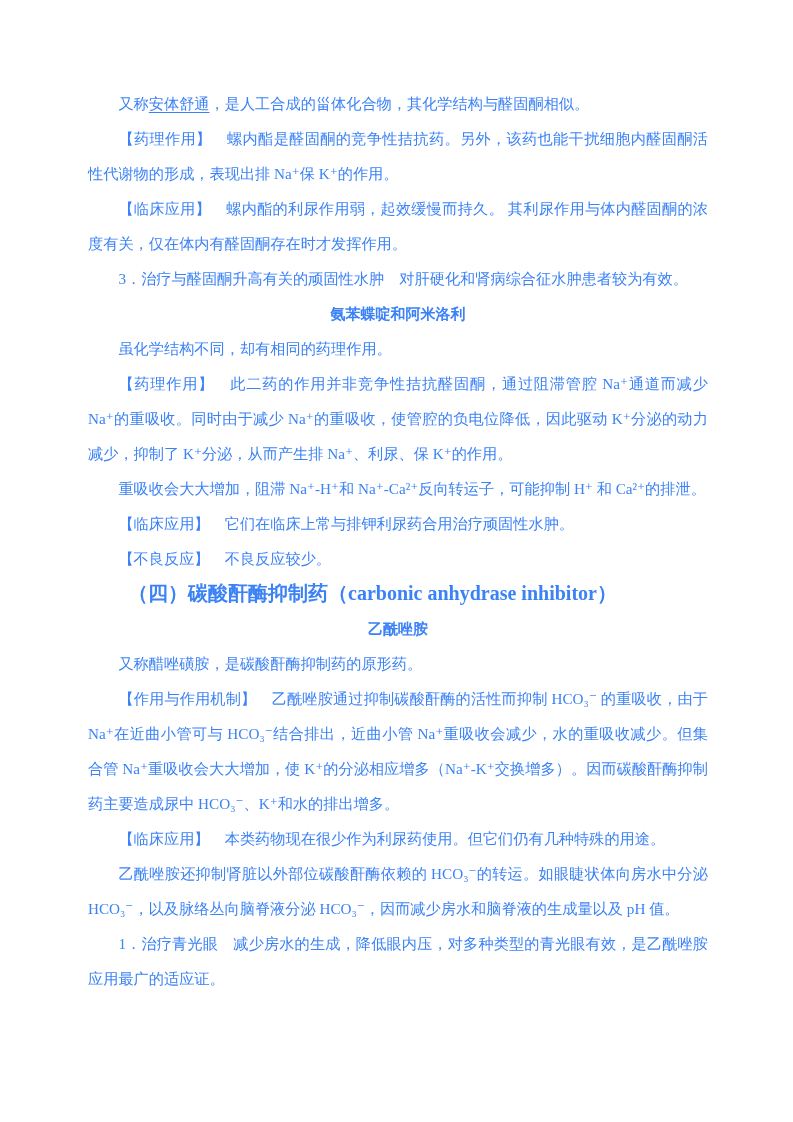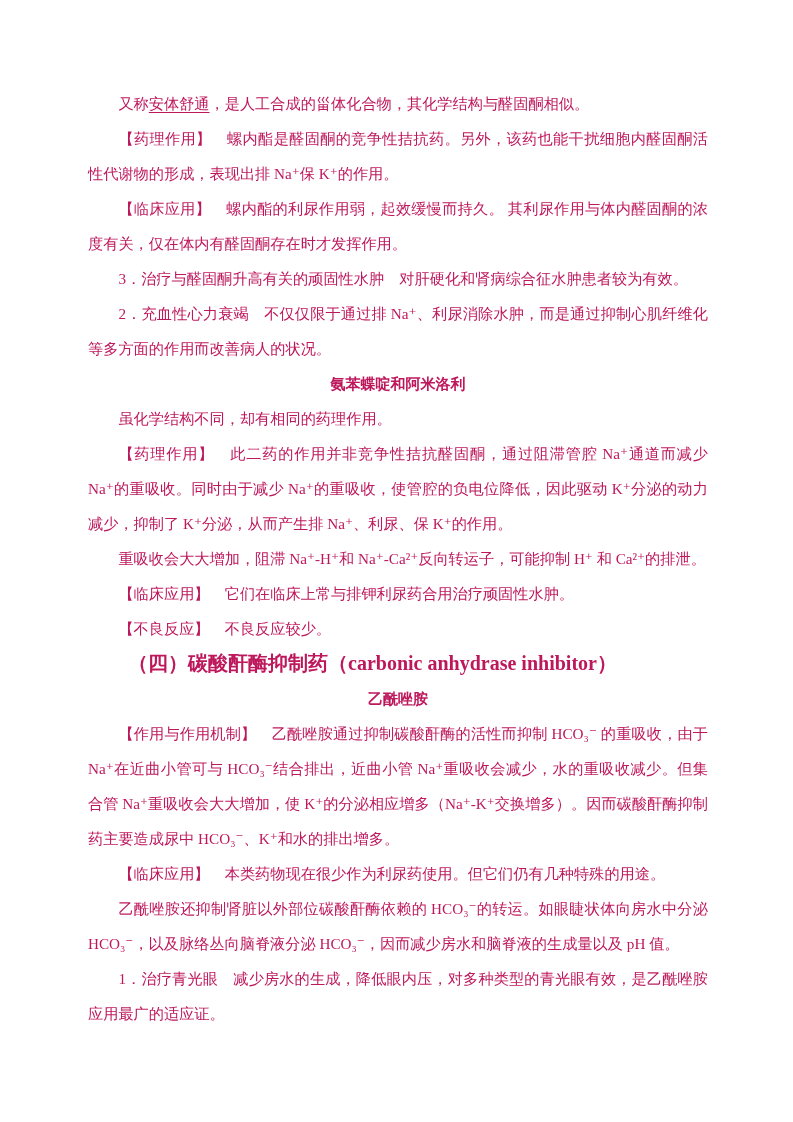--- a/index.html
+++ b/index.html
@@ -7,21 +7,21 @@
     padding: 0;
     background: #ffffff;
   }
   .sheet {
     position: relative;
     width: 793px;
     height: 1122px;
     background: #ffffff;
     overflow: hidden;
     font-family: "Liberation Serif", "DejaVu Serif", serif;
-    color: #be185d;
+    color: #3b82f6;
     border-radius: 17px;
   }
   .content {
     box-sizing: border-box;
     padding: 86px 85px 0 88px;
     width: 793px;
     font-size: 15.2px;
     line-height: 35px;
     text-align: justify;
   }
@@ -67,39 +67,39 @@
   <div class="content">
 
     <p class="para"><span>又称</span><span class="underlined">安体舒通</span><span>，是人工合成的甾体化合物，其化学结构与醛固酮相似。</span></p>
 
     <p class="para">【药理作用】　螺内酯是醛固酮的竞争性拮抗药。另外，该药也能干扰细胞内醛固酮活性代谢物的形成，表现出排 Na⁺保 K⁺的作用。</p>
 
     <p class="para">【临床应用】　螺内酯的利尿作用弱，起效缓慢而持久。 其利尿作用与体内醛固酮的浓度有关，仅在体内有醛固酮存在时才发挥作用。</p>
 
     <p class="para">3．治疗与醛固酮升高有关的顽固性水肿　对肝硬化和肾病综合征水肿患者较为有效。</p>
 
-    <p class="para">2．充血性心力衰竭　不仅仅限于通过排 Na⁺、利尿消除水肿，而是通过抑制心肌纤维化等多方面的作用而改善病人的状况。</p>
 
 
     <p class="h-center">氨苯蝶啶和阿米洛利</p>
 
     <p class="para">虽化学结构不同，却有相同的药理作用。</p>
 
     <p class="para">【药理作用】　此二药的作用并非竞争性拮抗醛固酮，通过阻滞管腔 Na⁺通道而减少 Na⁺的重吸收。同时由于减少 Na⁺的重吸收，使管腔的负电位降低，因此驱动 K⁺分泌的动力减少，抑制了 K⁺分泌，从而产生排 Na⁺、利尿、保 K⁺的作用。</p>
 
     <p class="para">重吸收会大大增加，阻滞 Na⁺-H⁺和 Na⁺-Ca²⁺反向转运子，可能抑制 H⁺ 和 Ca²⁺的排泄。</p>
 
     <p class="para">【临床应用】　它们在临床上常与排钾利尿药合用治疗顽固性水肿。</p>
 
     <p class="para">【不良反应】　不良反应较少。</p>
 
     <p class="h-left"><span class="h-zh">（四）碳酸酐酶抑制药（</span><span class="h-en">carbonic anhydrase inhibitor</span><span class="h-zh">）</span></p>
 
     <p class="h-center">乙酰唑胺</p>
 
+    <p class="para">又称醋唑磺胺，是碳酸酐酶抑制药的原形药。</p>
 
     <p class="para">【作用与作用机制】　乙酰唑胺通过抑制碳酸酐酶的活性而抑制 HCO₃⁻ 的重吸收，由于 Na⁺在近曲小管可与 HCO₃⁻结合排出，近曲小管 Na⁺重吸收会减少，水的重吸收减少。但集合管 Na⁺重吸收会大大增加，使 K⁺的分泌相应增多（Na⁺-K⁺交换增多）。因而碳酸酐酶抑制药主要造成尿中 HCO₃⁻、K⁺和水的排出增多。</p>
 
     <p class="para">【临床应用】　本类药物现在很少作为利尿药使用。但它们仍有几种特殊的用途。</p>
 
     <p class="para">乙酰唑胺还抑制肾脏以外部位碳酸酐酶依赖的 HCO₃⁻的转运。如眼睫状体向房水中分泌 HCO₃⁻，以及脉络丛向脑脊液分泌 HCO₃⁻，因而减少房水和脑脊液的生成量以及 pH 值。</p>
 
     <p class="para">1．治疗青光眼　减少房水的生成，降低眼内压，对多种类型的青光眼有效，是乙酰唑胺应用最广的适应证。</p>
 
   </div>

